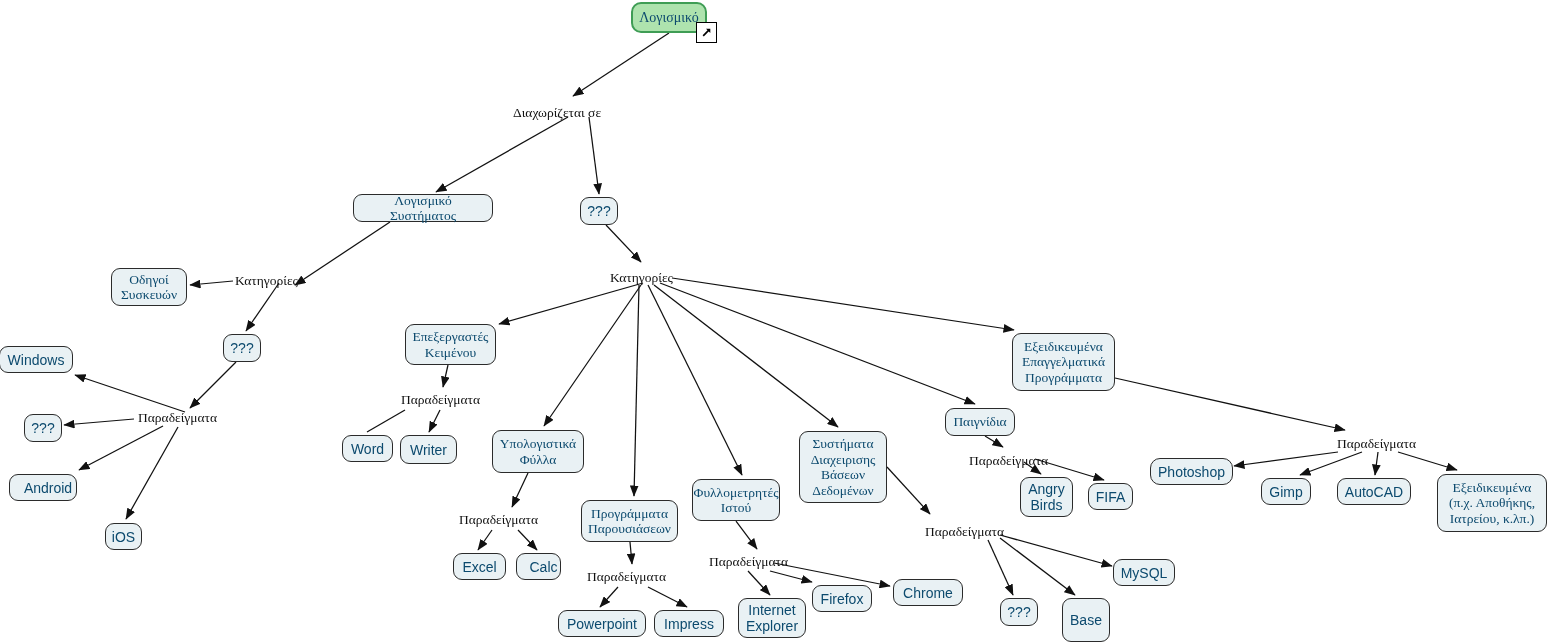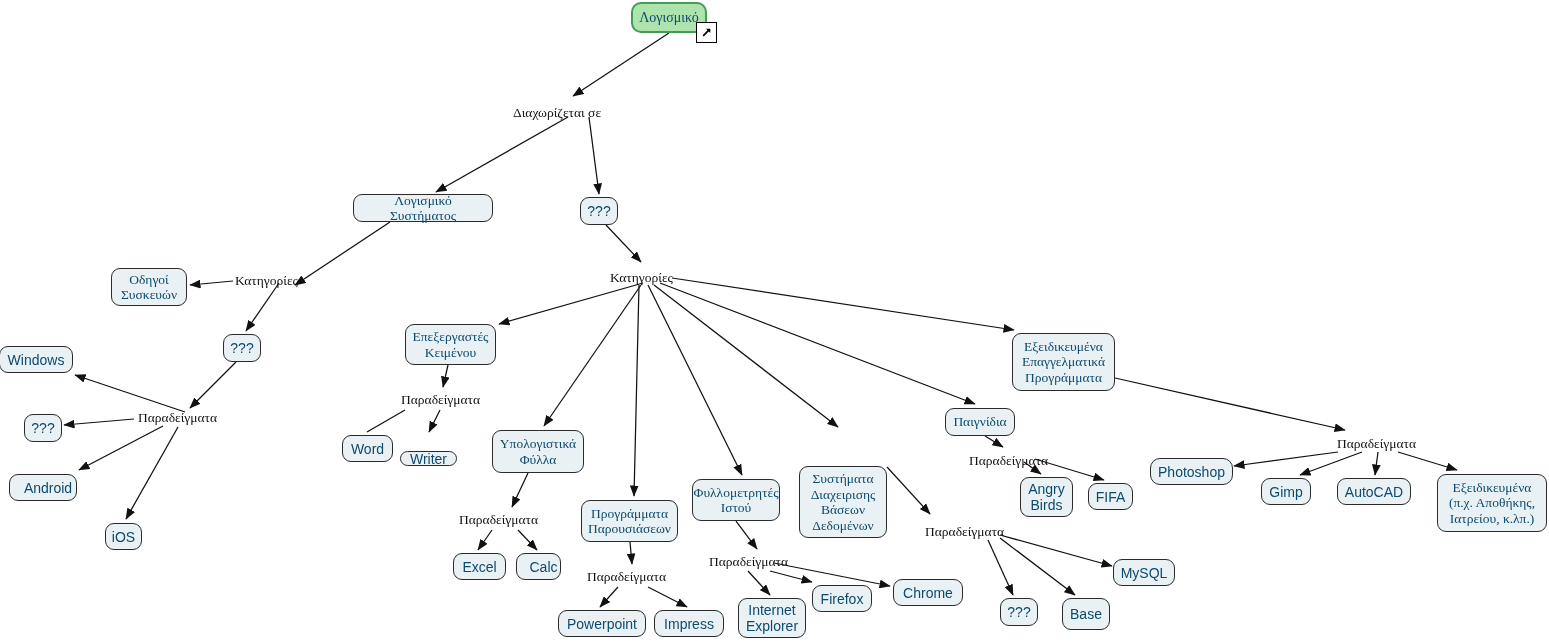--- a/index.html
+++ b/index.html
@@ -145,41 +145,41 @@
       <div class="node" style="left: 111px; top: 268px; width: 76px; height: 38px;">Οδηγοί
 Συσκευών</div>
       <div class="node latin" style="left: 223px; top: 334px; width: 38px; height: 28px;">???</div>
       <div class="node latin" style="left: -1px; top: 346px; width: 74px; height: 27px;">Windows</div>
       <div class="node latin" style="left: 24px; top: 414px; width: 38px; height: 28px;">???</div>
       <div class="node latin" style="left: 9px; top: 474px; width: 68px; height: 27px; padding-left: 16px;">Android</div>
       <div class="node latin" style="left: 105px; top: 523px; width: 37px; height: 27px;">iOS</div>
       <div class="node" style="left: 405px; top: 324px; width: 91px; height: 41px;">Επεξεργαστές
 Κειμένου</div>
       <div class="node latin" style="left: 342px; top: 435px; width: 51px; height: 27px;">Word</div>
-      <div class="node latin" style="left: 400px; top: 451px; width: 57px; height: 15px;">Writer</div>
+      <div class="node latin" style="left: 400px; top: 435px; width: 57px; height: 29px;">Writer</div>
       <div class="node" style="left: 492px; top: 430px; width: 92px; height: 43px;">Υπολογιστικά
 Φύλλα</div>
       <div class="node latin" style="left: 453px; top: 553px; width: 53px; height: 27px;">Excel</div>
       <div class="node latin" style="left: 516px; top: 553px; width: 45px; height: 27px; padding-left: 16px;">Calc</div>
       <div class="node" style="left: 581px; top: 500px; width: 97px; height: 42px;">Προγράμματα
 Παρουσιάσεων</div>
       <div class="node latin" style="left: 558px; top: 610px; width: 88px; height: 27px;">Powerpoint</div>
       <div class="node latin" style="left: 654px; top: 610px; width: 70px; height: 27px;">Impress</div>
       <div class="node" style="left: 692px; top: 479px; width: 88px; height: 42px;">Φυλλομετρητές
 Ιστού</div>
       <div class="node latin" style="left: 738px; top: 598px; width: 68px; height: 40px;">Internet
 Explorer</div>
       <div class="node latin" style="left: 812px; top: 585px; width: 60px; height: 27px;">Firefox</div>
       <div class="node latin" style="left: 893px; top: 579px; width: 70px; height: 27px;">Chrome</div>
-      <div class="node" style="left: 799px; top: 431px; width: 88px; height: 72px; margin-top: 35px;">Συστήματα
+      <div class="node" style="left: 799px; top: 431px; width: 88px; height: 72px;">Συστήματα
 Διαχειρισης
 Βάσεων
 Δεδομένων</div>
       <div class="node latin" style="left: 1000px; top: 598px; width: 38px; height: 28px;">???</div>
-      <div class="node latin" style="left: 1062px; top: 598px; width: 48px; height: 32px;">Base</div>
+      <div class="node latin" style="left: 1062px; top: 598px; width: 48px; height: 44px;">Base</div>
       <div class="node latin" style="left: 1113px; top: 559px; width: 62px; height: 27px;">MySQL</div>
       <div class="node" style="left: 945px; top: 408px; width: 70px; height: 28px;">Παιγνίδια</div>
       <div class="node latin" style="left: 1020px; top: 477px; width: 53px; height: 40px;">Angry
 Birds</div>
       <div class="node latin" style="left: 1088px; top: 483px; width: 45px; height: 27px;">FIFA</div>
       <div class="node" style="left: 1012px; top: 333px; width: 103px; height: 58px;">Εξειδικευμένα
 Επαγγελματικά
 Προγράμματα</div>
       <div class="node latin" style="left: 1150px; top: 458px; width: 83px; height: 27px; border-radius: 10px;">Photoshop</div>
       <div class="node latin" style="left: 1261px; top: 478px; width: 50px; height: 27px;">Gimp</div>

